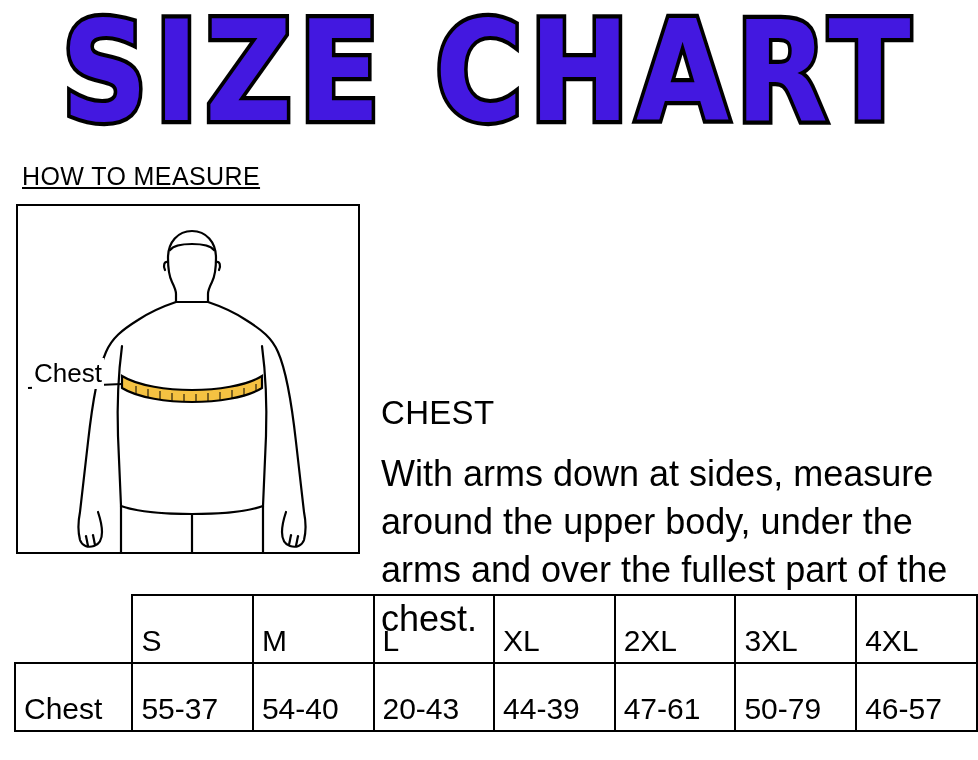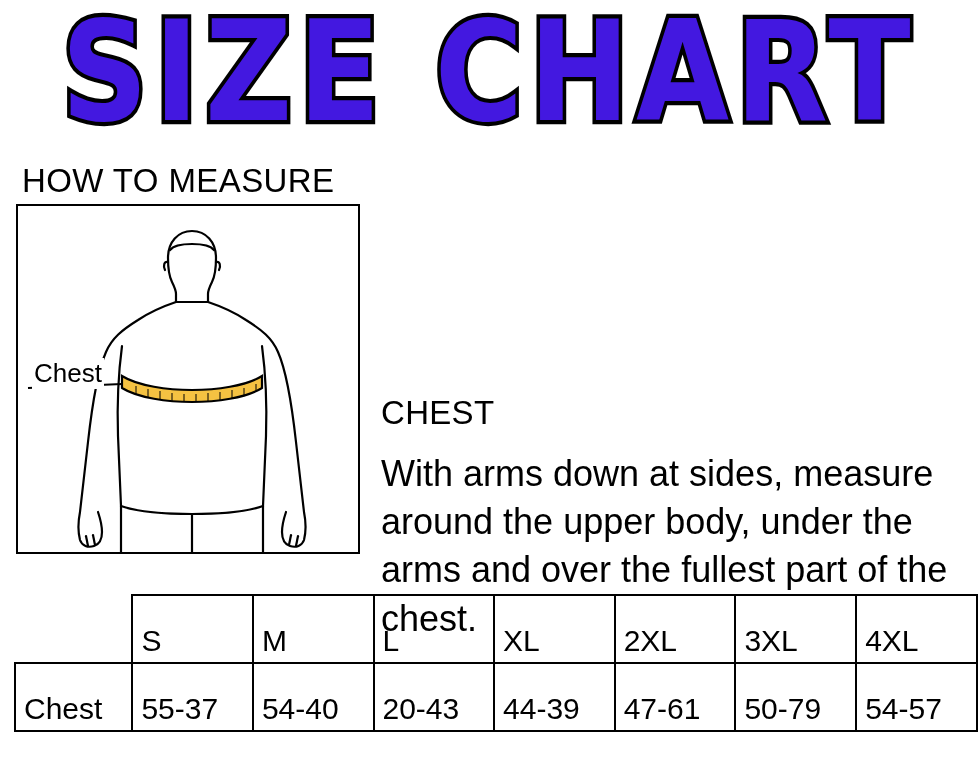--- a/index.html
+++ b/index.html
@@ -34,23 +34,24 @@
     white-space: nowrap;
     transform: scaleY(1.18) scaleX(1.02);
     transform-origin: center top;
   }
 
   
   .howto {
     position: absolute;
     left: 22px;
     top: 162px;
-    font-size: 33px;
+    font-size: 25px;
     letter-spacing: 0.4px;
     font-family: "Liberation Sans", sans-serif;
+    text-decoration: underline;
   }
 
   
   .figure-box {
     position: absolute;
     left: 16px;
     top: 204px;
     width: 344px;
     height: 350px;
     border: 2px solid #000000;
@@ -213,16 +214,16 @@
       <td class="sizecell">4XL</td>
     </tr>
     <tr>
       <td class="rowlabel">Chest</td>
       <td class="sizecell">55-37</td>
       <td class="sizecell">54-40</td>
       <td class="sizecell">20-43</td>
       <td class="sizecell">44-39</td>
       <td class="sizecell">47-61</td>
       <td class="sizecell">50-79</td>
-      <td class="sizecell">54-57</td>
+      <td class="sizecell">46-57</td>
     </tr>
   </tbody>
 </table>
 
 </body></html>

